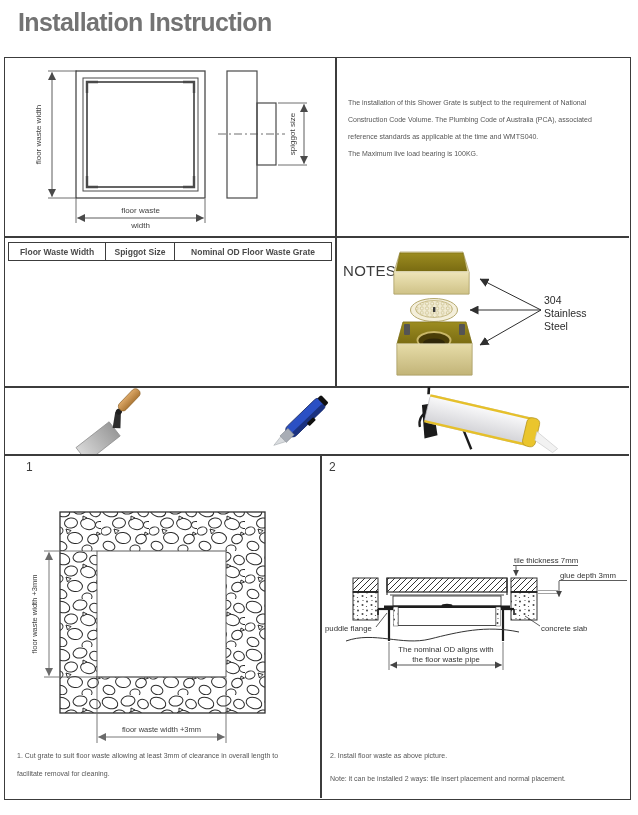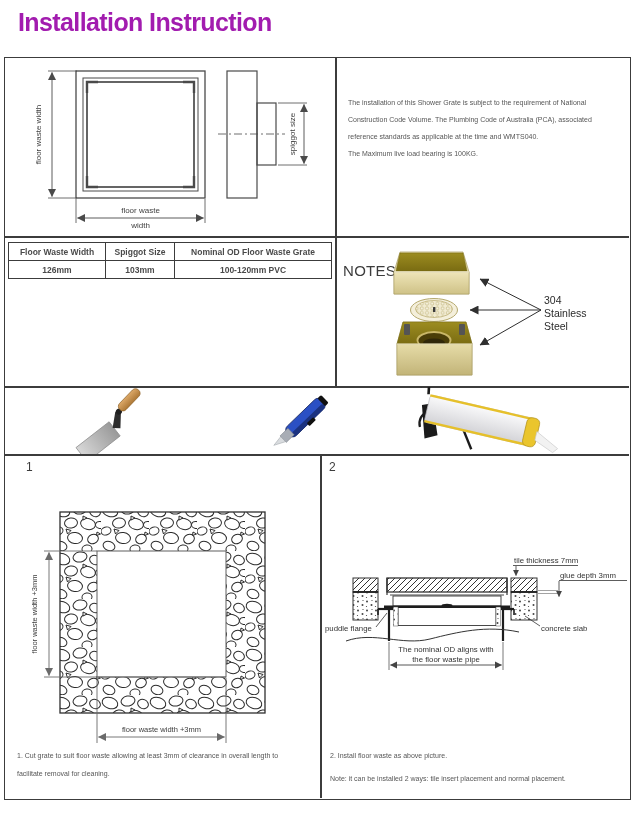--- a/index.html
+++ b/index.html
@@ -1,20 +1,20 @@
 <!DOCTYPE html>
 <html><head>
 <meta charset="utf-8">
 <style>
   html,body{margin:0;padding:0;background:#ffffff;}
   body{width:638px;height:815px;position:relative;overflow:hidden;
        font-family:"Liberation Sans", sans-serif;-webkit-font-smoothing:antialiased;}
   .abs{position:absolute;}
   .page-title{position:absolute;left:18px;top:8px;font-size:25px;font-weight:800;
-       letter-spacing:-0.6px;color:#a21caf;white-space:nowrap;}
+       letter-spacing:-0.6px;color:#737373;white-space:nowrap;}
   .frame{position:absolute;left:4px;top:57px;width:625px;height:741px;
        border:1.7px solid #3c3c3c;}
   .hline{position:absolute;height:1.7px;background:#3c3c3c;}
   .vline{position:absolute;width:1.7px;background:#3c3c3c;}
   .intro{position:absolute;left:348px;top:94px;width:282px;color:#565656;
        font-size:7px;line-height:17px;}
   .intro div{white-space:nowrap;}
   table.spec{position:absolute;left:8px;top:242px;border-collapse:collapse;}
   table.spec td{border:1.6px solid #3c3c3c;font-size:8.5px;font-weight:700;
        color:#4a4a4a;text-align:center;height:17px;padding:0 2px;white-space:nowrap;}
@@ -82,25 +82,20 @@
     <div>reference standards as applicable at the time and WMTS040.</div>
     <div>The Maximum live load bearing is 100KG.</div>
   </div>
 
   <table class="spec">
     <tbody>
         <tr>
       <td class="c1">Floor Waste Width</td>
       <td class="c2">Spiggot Size</td>
       <td class="c3">Nominal OD Floor Waste Grate</td>
-    </tr>
-    <tr>
-      <td>126mm</td>
-      <td>103mm</td>
-      <td>100-120mm PVC</td>
     </tr>
   </tbody>
     </table>
 
   <div class="notes-label">NOTES:</div>
 
   <svg class="abs" style="left:336px;top:237px;" width="295" height="149" viewBox="0 0 295 149">
     <defs>
       <marker id="a2" markerWidth="9" markerHeight="9" refX="8.5" refY="4.5" orient="auto">
         <path d="M0,0 L9,4.5 L0,9 Z" fill="#2f2f2f"></path>

